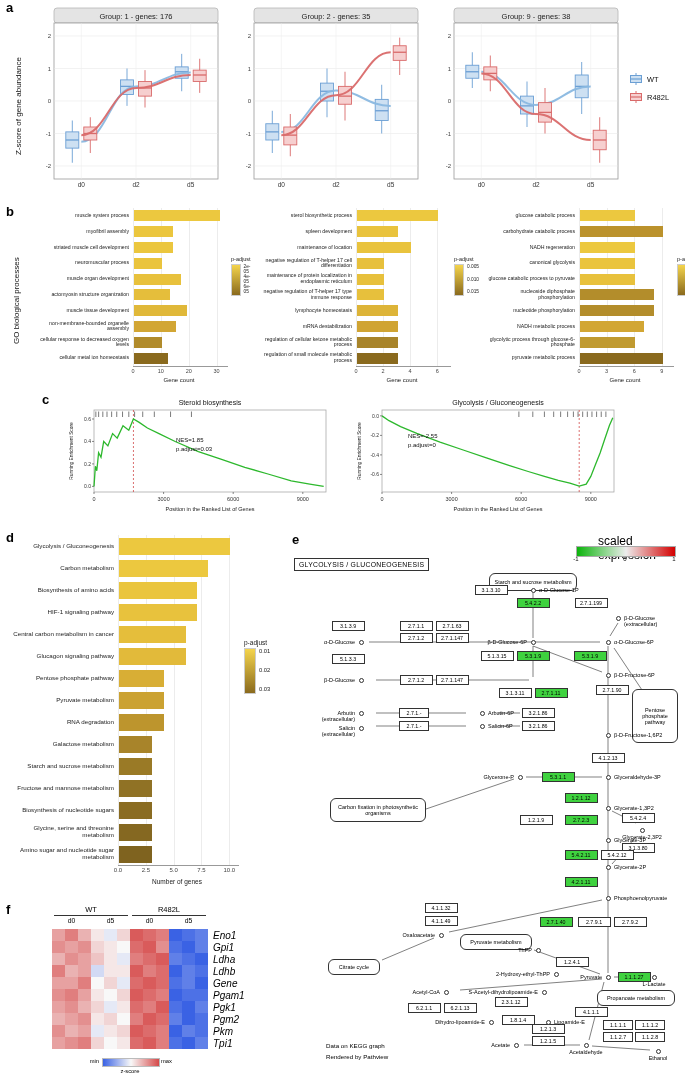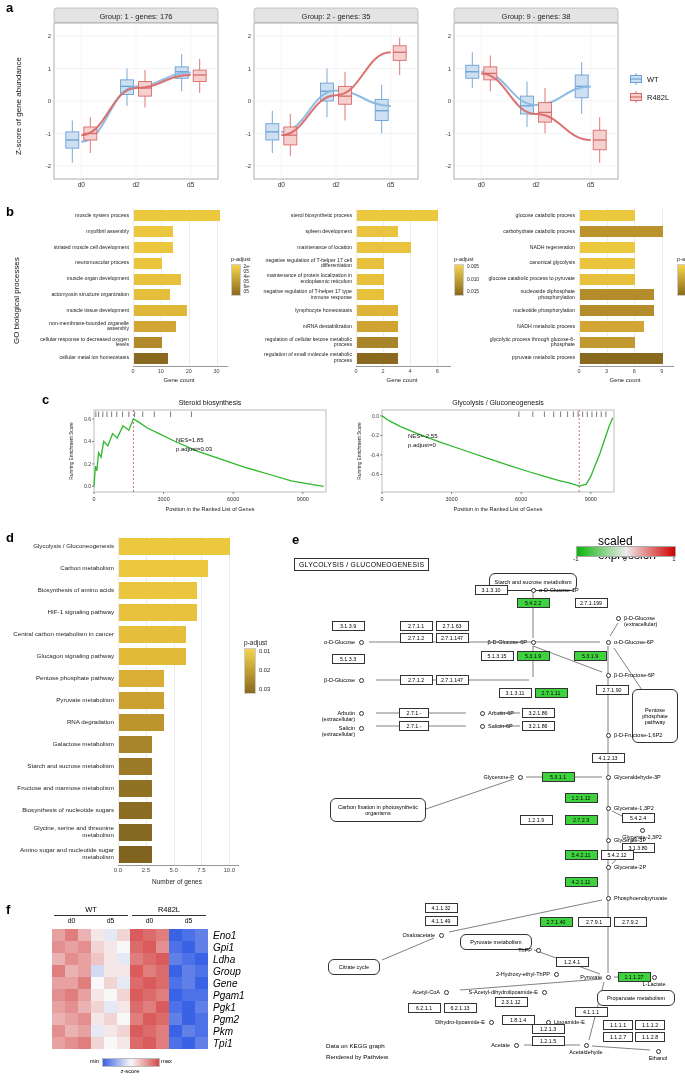--- a/index.html
+++ b/index.html
@@ -711,21 +711,21 @@
         <div class="hcell" style="left: 56px; top: 60px; width: 13px; height: 12px; background: rgb(231, 161, 161);"></div>
         <div class="hcell" style="left: 69px; top: 60px; width: 13px; height: 12px; background: rgb(210, 218, 244);"></div>
         <div class="hcell" style="left: 82px; top: 60px; width: 13px; height: 12px; background: rgb(245, 231, 231);"></div>
         <div class="hcell" style="left: 95px; top: 60px; width: 13px; height: 12px; background: rgb(245, 231, 231);"></div>
         <div class="hcell" style="left: 108px; top: 60px; width: 13px; height: 12px; background: rgb(217, 91, 91);"></div>
         <div class="hcell" style="left: 121px; top: 60px; width: 13px; height: 12px; background: rgb(224, 126, 126);"></div>
         <div class="hcell" style="left: 134px; top: 60px; width: 13px; height: 12px; background: rgb(220, 108, 108);"></div>
         <div class="hcell" style="left: 147px; top: 60px; width: 13px; height: 12px; background: rgb(58, 98, 228);"></div>
         <div class="hcell" style="left: 160px; top: 60px; width: 13px; height: 12px; background: rgb(96, 128, 232);"></div>
         <div class="hcell" style="left: 173px; top: 60px; width: 13px; height: 12px; background: rgb(77, 113, 230);"></div>
-        <div class="hgene" style="left: 191px; top: 60px; height: 12px;">Group</div>
+        <div class="hgene" style="left: 191px; top: 60px; height: 12px;">Ldhb</div>
         <div class="hcell" style="left: 30px; top: 72px; width: 13px; height: 12px; background: rgb(231, 161, 161);"></div>
         <div class="hcell" style="left: 43px; top: 72px; width: 13px; height: 12px; background: rgb(231, 161, 161);"></div>
         <div class="hcell" style="left: 56px; top: 72px; width: 13px; height: 12px; background: rgb(224, 126, 126);"></div>
         <div class="hcell" style="left: 69px; top: 72px; width: 13px; height: 12px; background: rgb(248, 248, 248);"></div>
         <div class="hcell" style="left: 82px; top: 72px; width: 13px; height: 12px; background: rgb(241, 213, 213);"></div>
         <div class="hcell" style="left: 95px; top: 72px; width: 13px; height: 12px; background: rgb(229, 233, 246);"></div>
         <div class="hcell" style="left: 108px; top: 72px; width: 13px; height: 12px; background: rgb(220, 108, 108);"></div>
         <div class="hcell" style="left: 121px; top: 72px; width: 13px; height: 12px; background: rgb(217, 91, 91);"></div>
         <div class="hcell" style="left: 134px; top: 72px; width: 13px; height: 12px; background: rgb(220, 108, 108);"></div>
         <div class="hcell" style="left: 147px; top: 72px; width: 13px; height: 12px; background: rgb(77, 113, 230);"></div>

